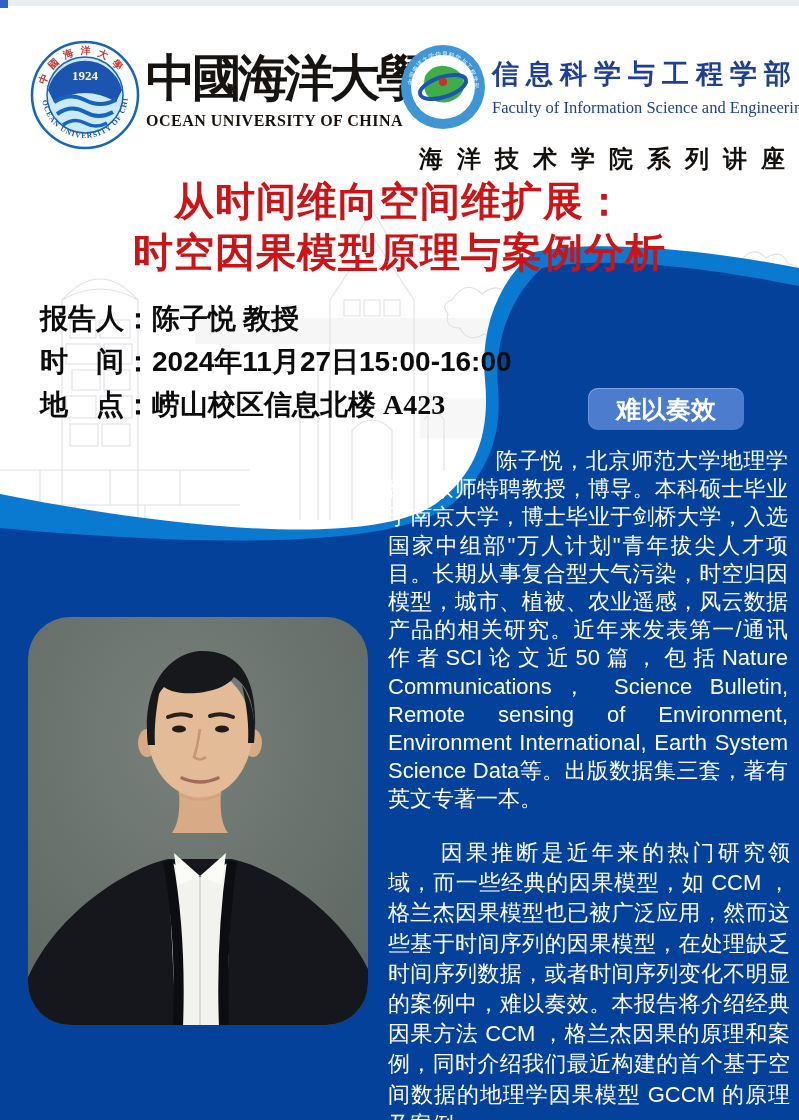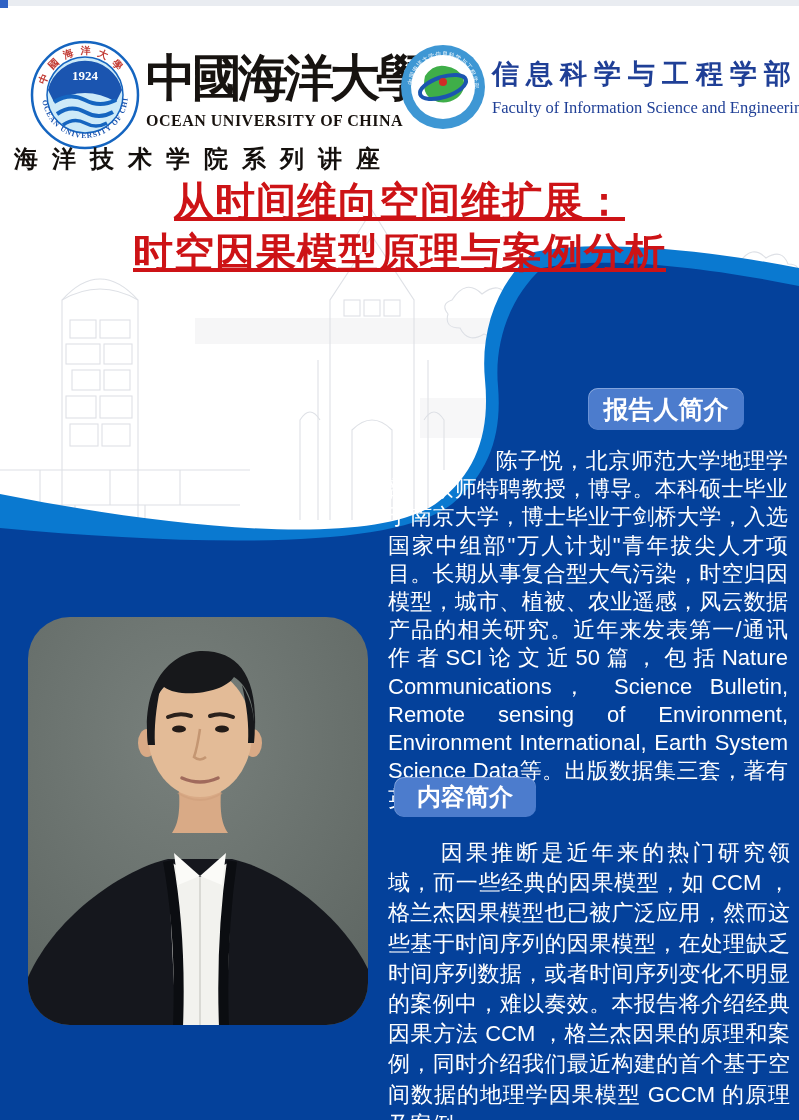--- a/index.html
+++ b/index.html
@@ -23,25 +23,25 @@
           letter-spacing:-4px;color:#171310;white-space:nowrap;}
   .ouc-en{font-family:"Liberation Serif",serif;font-weight:700;font-size:16px;color:#18120e;
           letter-spacing:.5px;white-space:nowrap;margin-top:4px;}
   .fac-emblem{position:absolute;left:400px;top:44px;z-index:2;}
   .fac-names{position:absolute;left:492px;top:56px;width:300px;z-index:2;}
   .fac-cn{font-family:Liberation Serif, serif;font-weight:700;font-size:27px;color:#1f3f96;
           letter-spacing:7px;white-space:nowrap;}
   .fac-en{font-family:"Liberation Serif",serif;font-size:16.5px;color:#1f3f96;margin-top:6px;white-space:nowrap;}
 
   
-  .series-title{position:absolute;left:0;top:143px;width:799px;z-index:2;text-align:left;
+  .series-title{position:absolute;left:0;top:143px;width:799px;z-index:2;text-align:right;
     font-family:"Liberation Serif",serif;font-weight:600;font-size:24px;color:#14100d;
     letter-spacing:14px;padding-left:14px;box-sizing:border-box;}
   .main-title{position:absolute;left:0;top:176px;width:799px;z-index:2;text-align:center;
-    font-weight:800;font-size:40px;line-height:51px;color:#cd1316;letter-spacing:1px;text-decoration:underline;}
+    font-weight:800;font-size:40px;line-height:51px;color:#cd1316;letter-spacing:1px;}
 
   
   .info-list{position:absolute;left:40px;top:300px;z-index:2;}
   .info-row{display:flex;align-items:baseline;height:43px;
     font-family:"Liberation Serif",serif;font-weight:700;font-size:28px;color:#0d0c0c;}
   .info-label{white-space:pre;}
   .v-sans{font-family:"Liberation Sans",sans-serif;font-weight:700;letter-spacing:0;}
   .v-kai{font-family:"Liberation Serif",serif;}
 
   
@@ -152,20 +152,34 @@
     <div class="fac-cn">信息科学与工程学部</div>
     <div class="fac-en">Faculty of Information Science and Engineering</div>
   </div>
 
   <div class="series-title">海洋技术学院系列讲座</div>
   <div class="main-title">
     <div>从时间维向空间维扩展：</div>
     <div>时空因果模型原理与案例分析</div>
   </div>
 
+  <div class="info-list">
+    <div class="info-row">
+      <span class="info-label">报告人：</span>
+      <span class="v-kai">陈子悦 教授</span>
+    </div>
+    <div class="info-row">
+      <span class="info-label">时　间：</span>
+      <span class="v-sans">2024年11月27日15:00-16:00</span>
+    </div>
+    <div class="info-row">
+      <span class="info-label">地　点：</span>
+      <span class="v-kai">崂山校区信息北楼 A423</span>
+    </div>
+  </div>
 
   <div class="photo">
     <svg width="340" height="408" viewBox="0 0 340 408">
       <defs>
         <radialGradient id="pbg" cx="45%" cy="30%" r="85%">
           <stop offset="0%" stop-color="#78807c"></stop>
           <stop offset="100%" stop-color="#5d6561"></stop>
         </radialGradient>
       </defs>
       <rect width="340" height="408" fill="url(#pbg)"></rect>
@@ -200,22 +214,19 @@
 
       <path d="M172 112 Q169 132 166 140 Q172 145 178 140" stroke="#c49672" stroke-width="2.5" fill="none"></path>
 
       <path d="M154 161 Q172 169 190 161" stroke="#a06a5c" stroke-width="3.5" fill="none" stroke-linecap="round"></path>
 
       <path d="M150 176 Q172 190 194 176" stroke="#cf9f7c" stroke-width="2" fill="none" opacity="0.6"></path>
     </svg>
   </div>
 
   <div class="badge badge-speaker">
-    <span>报告人简介</span>
+    <span>难以奏效</span>
   </div>
   <p class="para bio">陈子悦，北京师范大学地理学部，京师特聘教授，博导。本科硕士毕业于南京大学，博士毕业于剑桥大学，入选国家中组部"万人计划"青年拔尖人才项目。长期从事复合型大气污染，时空归因模型，城市、植被、农业遥感，风云数据产品的相关研究。近年来发表第一/通讯作者SCI论文近50篇，包括Nature Communications， Science Bulletin, Remote sensing of Environment, Environment International, Earth System Science Data等。出版数据集三套，著有英文专著一本。</p>
 
-  <div class="badge badge-content">
-    <span>内容简介</span>
-  </div>
   <p class="para content">因果推断是近年来的热门研究领域，而一些经典的因果模型，如 CCM ，格兰杰因果模型也已被广泛应用，然而这些基于时间序列的因果模型，在处理缺乏时间序列数据，或者时间序列变化不明显的案例中，难以奏效。本报告将介绍经典因果方法 CCM ，格兰杰因果的原理和案例，同时介绍我们最近构建的首个基于空间数据的地理学因果模型 GCCM 的原理及案例。</p>
 
 </div>
 
 </body></html>

